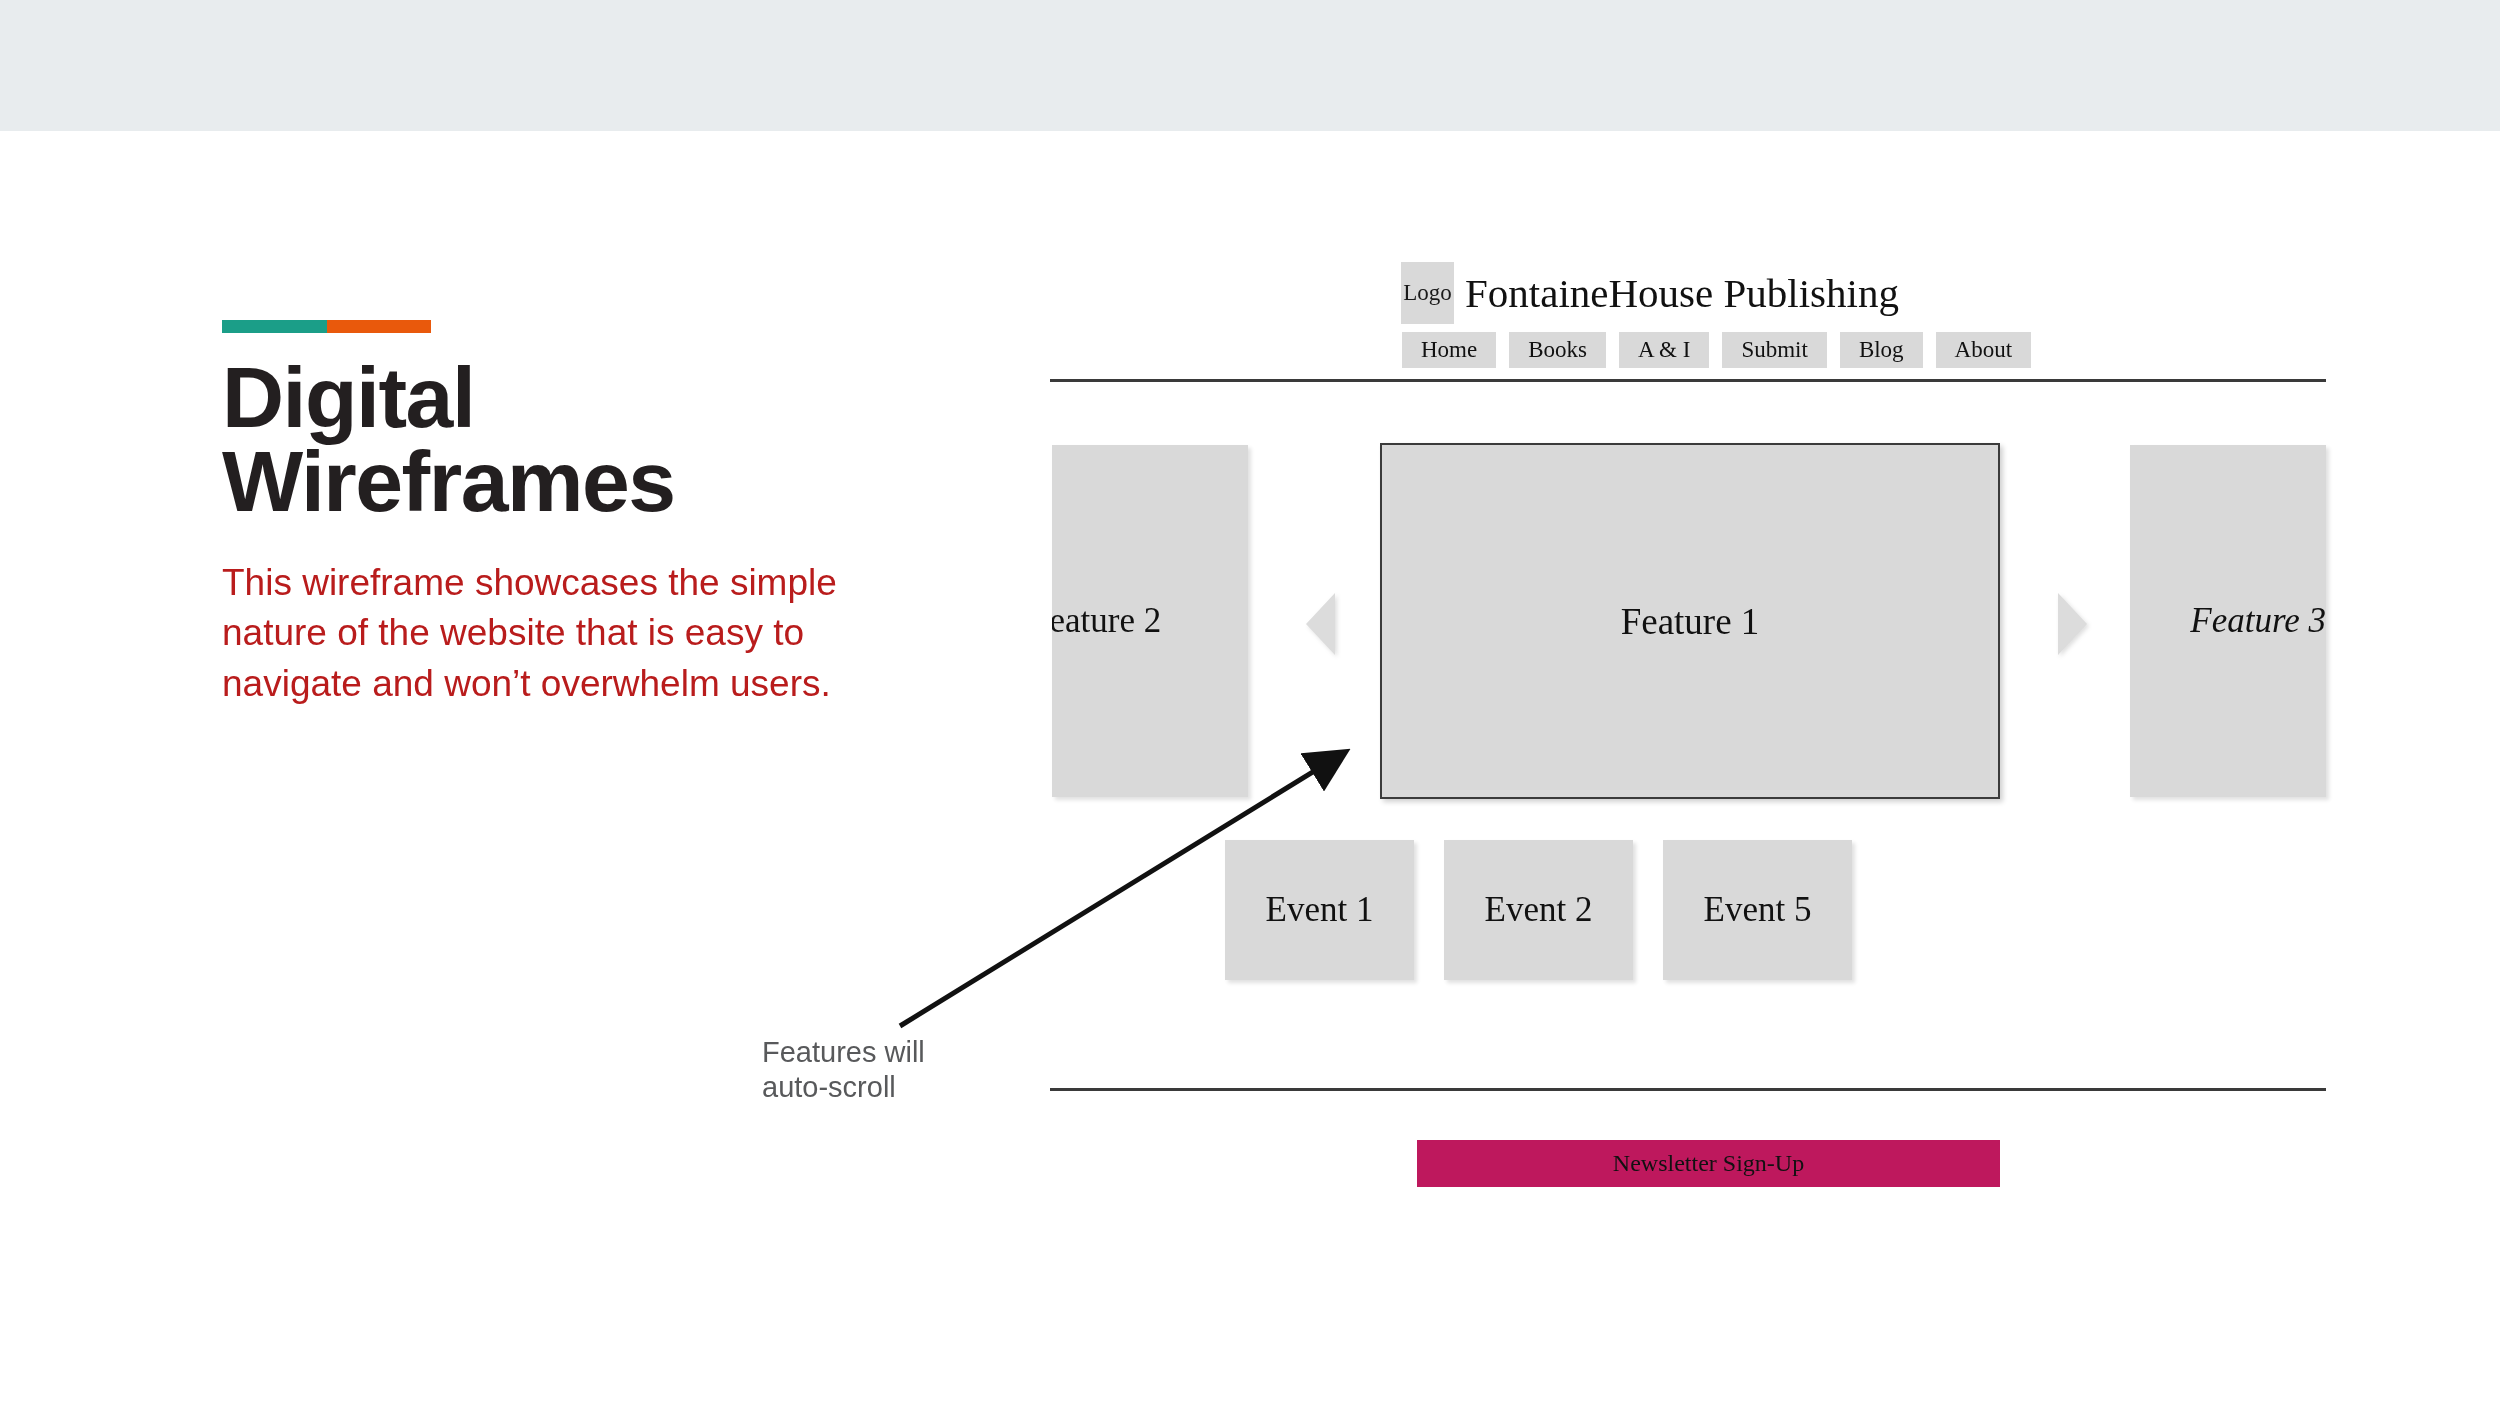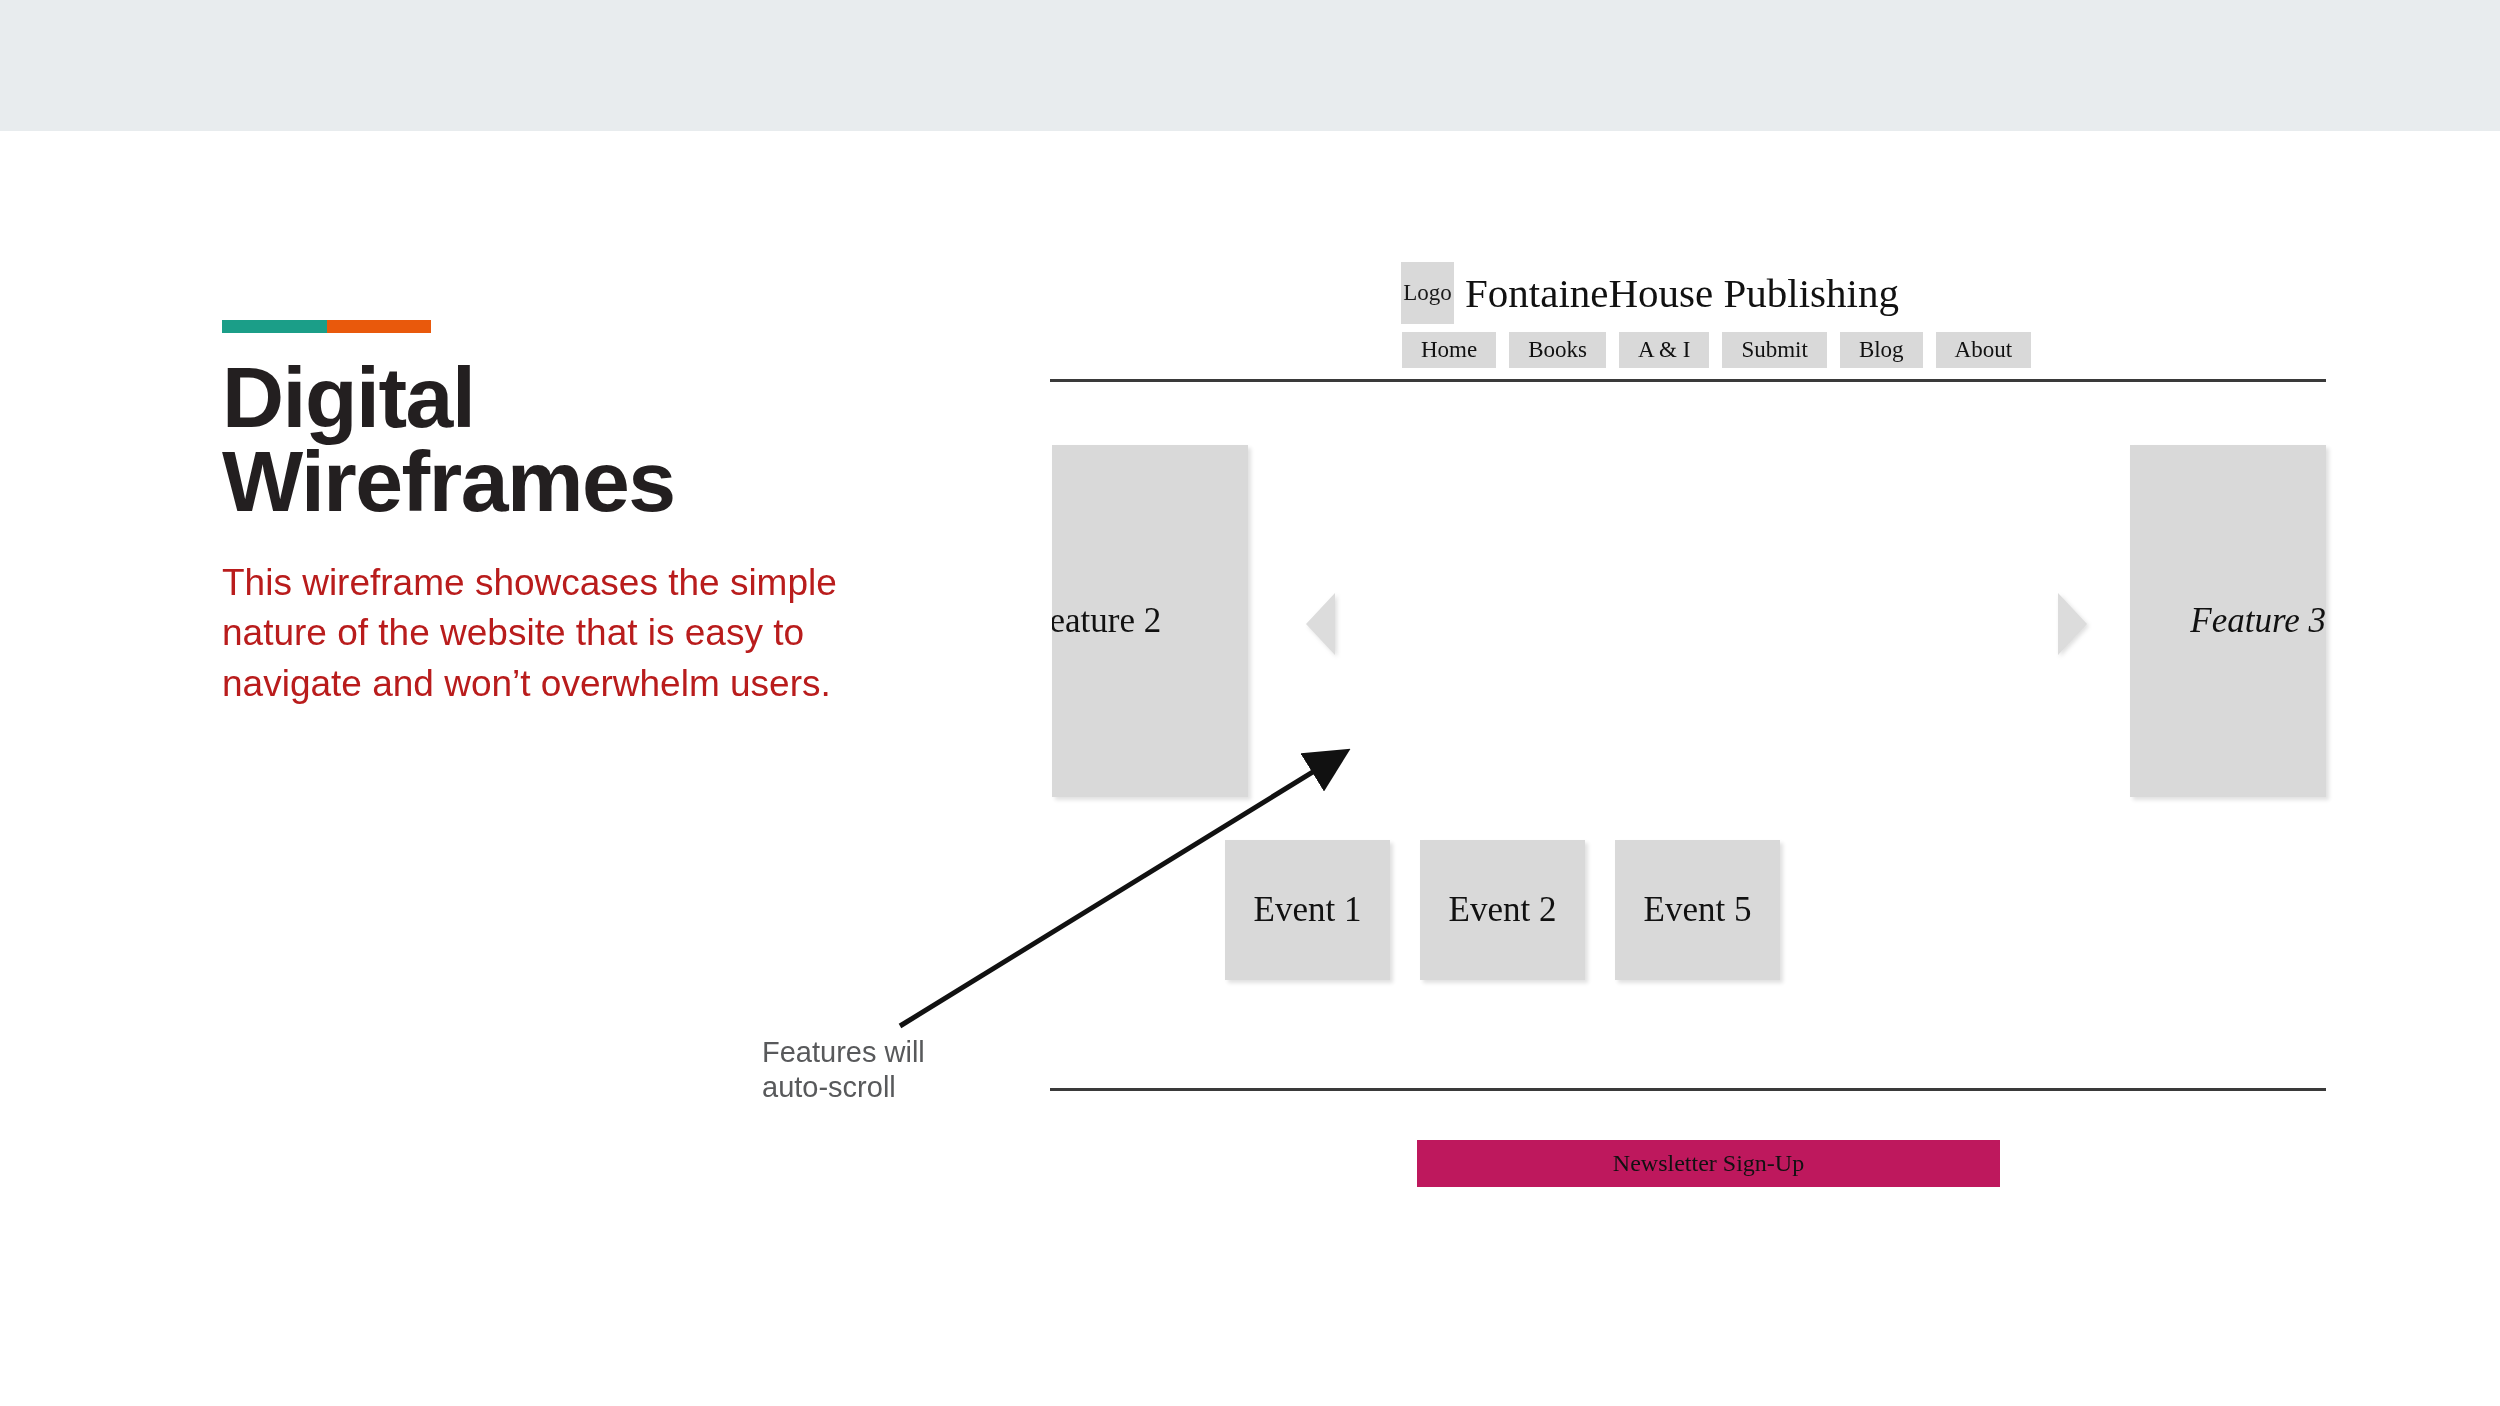--- a/index.html
+++ b/index.html
@@ -140,21 +140,21 @@
     border-bottom:31px solid transparent;
     border-left:29px solid #dcdcdc;
   }
 
   
   #events-row {
     position:absolute; left:175px; top:590px;
     display:flex; gap:30px;
   }
   .event-card {
-    width:165px; height:140px;
+    width:189px; height:140px;
     background:#d9d9d9;
     display:flex; align-items:center; justify-content:center;
     font-size:35px; color:#111;
     box-shadow:3px 3px 4px rgba(0,0,0,0.12);
     white-space:nowrap;
   }
 
   #footer-rule {
     position:absolute; left:0; top:838px;
     width:1276px; height:3px; background:#3a3a3a;
@@ -211,20 +211,23 @@
 
   <div id="header-rule"></div>
 
   <div id="carousel">
     <div class="feature-side" id="feature-prev">
       <span>Feature 2</span>
     </div>
 
     <div class="carousel-arrow" id="arrow-left"></div>
 
+    <div id="feature-main">
+      <span>Feature 1</span>
+    </div>
 
     <div class="carousel-arrow" id="arrow-right"></div>
 
     <div class="feature-side" id="feature-next">
       <span>Feature 3</span>
     </div>
   </div>
 
   <div id="events-row">
     <div class="event-card">Event 1</div>

